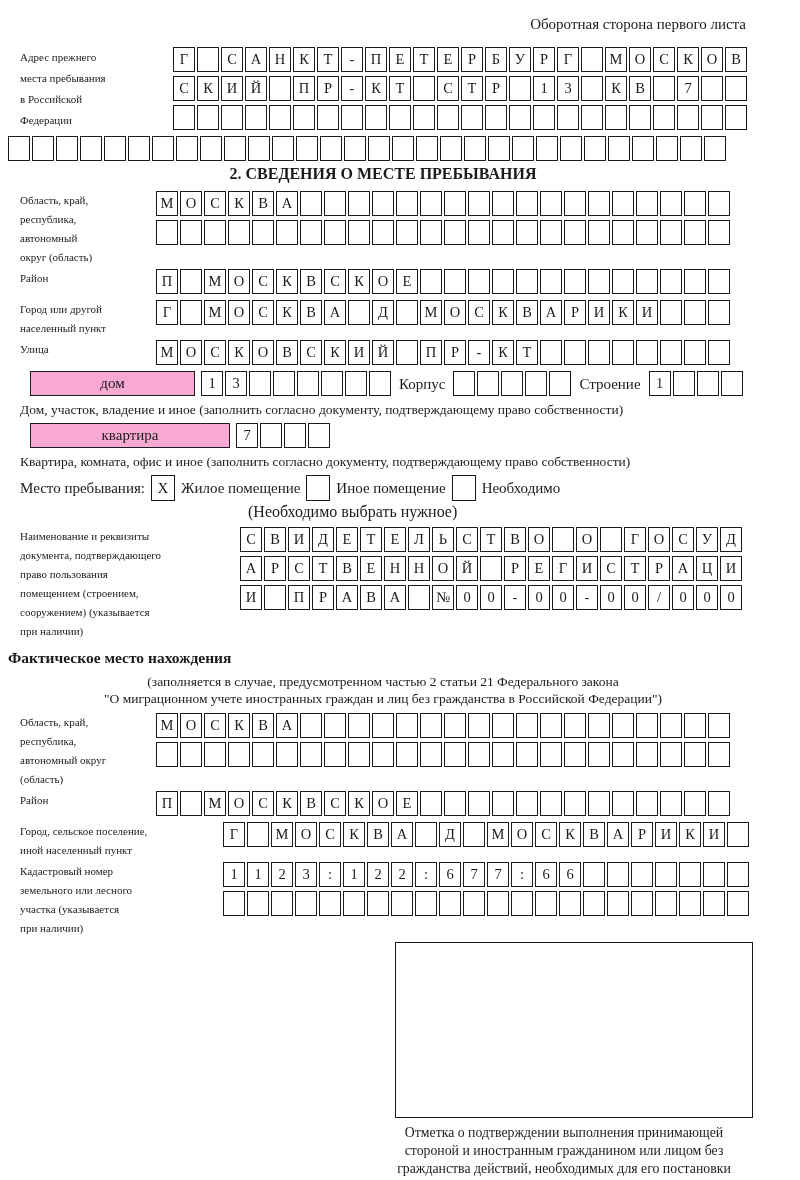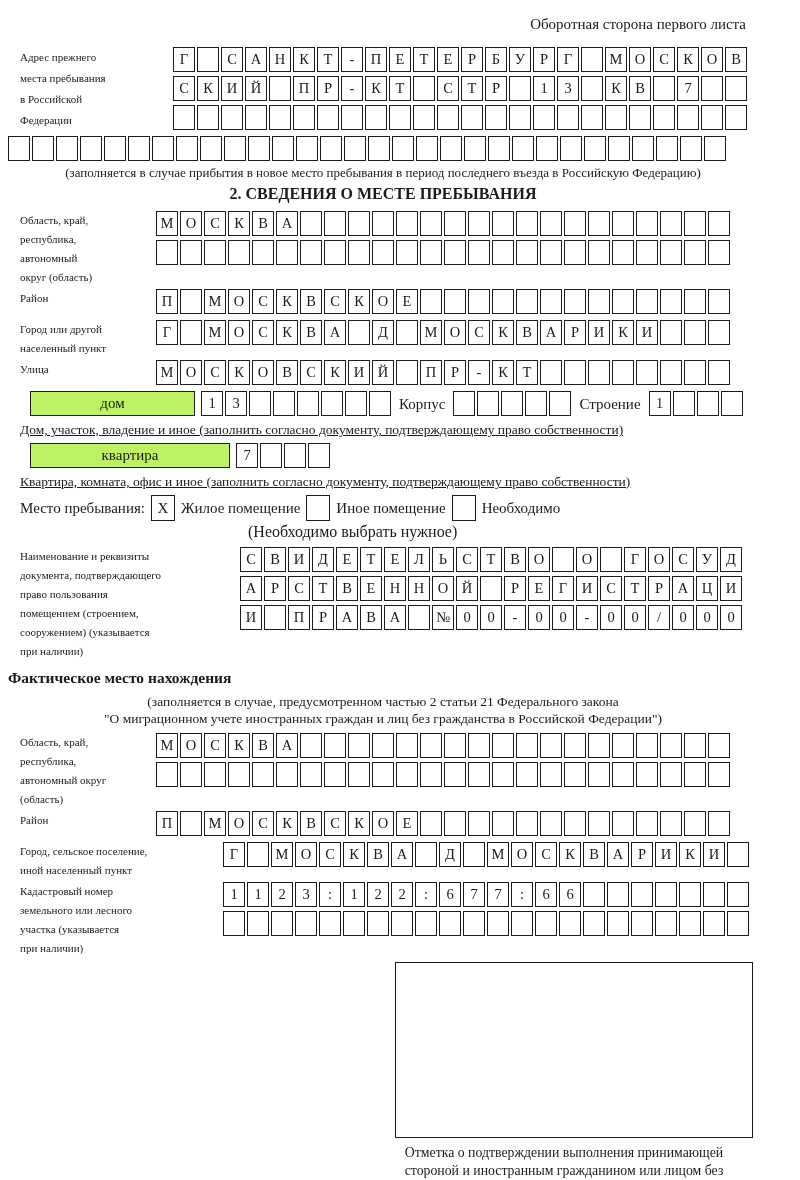--- a/index.html
+++ b/index.html
@@ -22,28 +22,28 @@
 
   .field{display:flex;margin-bottom:2px;}
   .flabel{font-size:11px;line-height:19px;box-sizing:border-box;padding-left:12px;flex:0 0 auto;}
   .addr .flabel{width:165px;line-height:21px;}
   .s2 .flabel{width:148px;}
   .doc .flabel{width:232px;}
   .wide-l .flabel{width:215px;}
   .rows{flex:1 1 auto;}
 
   .cap{font-size:13px;text-align:center;margin:0 0 4px 0;}
-  .lcap{font-size:13.5px;text-align:left;margin:1px 0 5px 12px;text-decoration:underline;}
+  .lcap{font-size:13.5px;text-align:left;margin:1px 0 5px 12px;}
   .sec-title{font-size:16px;font-weight:bold;text-align:center;margin:4px 0 8px 0;}
   .fact-title{font-size:15.5px;font-weight:bold;text-align:left;margin:8px 0 6px 0;}
   .fact-cap{font-size:13.5px;text-align:center;line-height:17px;margin-bottom:6px;}
 
   .domrow{display:flex;align-items:flex-start;margin:2px 0 2px 22px;column-gap:6px;}
   .wbox{box-sizing:content-box;border:1.5px solid #1c1c1c;height:23px;line-height:23px;
-        text-align:center;font-size:15px;background:#bef264;}
+        text-align:center;font-size:15px;background:#f9a8d4;}
   .wbox.dom{width:163px;}
   .wbox.kv{width:198px;}
   .inl{font-size:15px;line-height:26px;white-space:nowrap;padding:0 2px;}
 
   .mesto-row{display:flex;align-items:center;column-gap:6px;margin:4px 0 2px 12px;font-size:15px;}
   .chk{flex:0 0 22px;width:22px;height:24px;box-sizing:content-box;border:1.5px solid #1c1c1c;
        text-align:center;line-height:24px;font-size:15px;background:#fff;}
   .mesto-note{font-size:16px;margin:0 0 6px 240px;}
 
   .stamp-box{width:356px;height:174px;border:1.5px solid #1c1c1c;margin:4px 0 6px 387px;background:#fff;}
@@ -164,21 +164,20 @@
       <span class="cell"></span>
       <span class="cell"></span>
       <span class="cell"></span>
       <span class="cell"></span>
       <span class="cell"></span>
       <span class="cell"></span>
       <span class="cell"></span>
       <span class="cell"></span>
       <span class="cell"></span>
     </div>
-  <div class="cap">(заполняется в случае прибытия в новое место пребывания в период последнего въезда в Российскую Федерацию)</div>
 
   <div class="sec-title">2. СВЕДЕНИЯ О МЕСТЕ ПРЕБЫВАНИЯ</div>
 
   <div class="field s2">
     <div class="flabel">Область, край,<br>республика,<br>автономный<br>округ (область)</div>
     <div class="rows">
       <div class="cells">
           <span class="cell">М</span>
           <span class="cell">О</span>
           <span class="cell">С</span>

